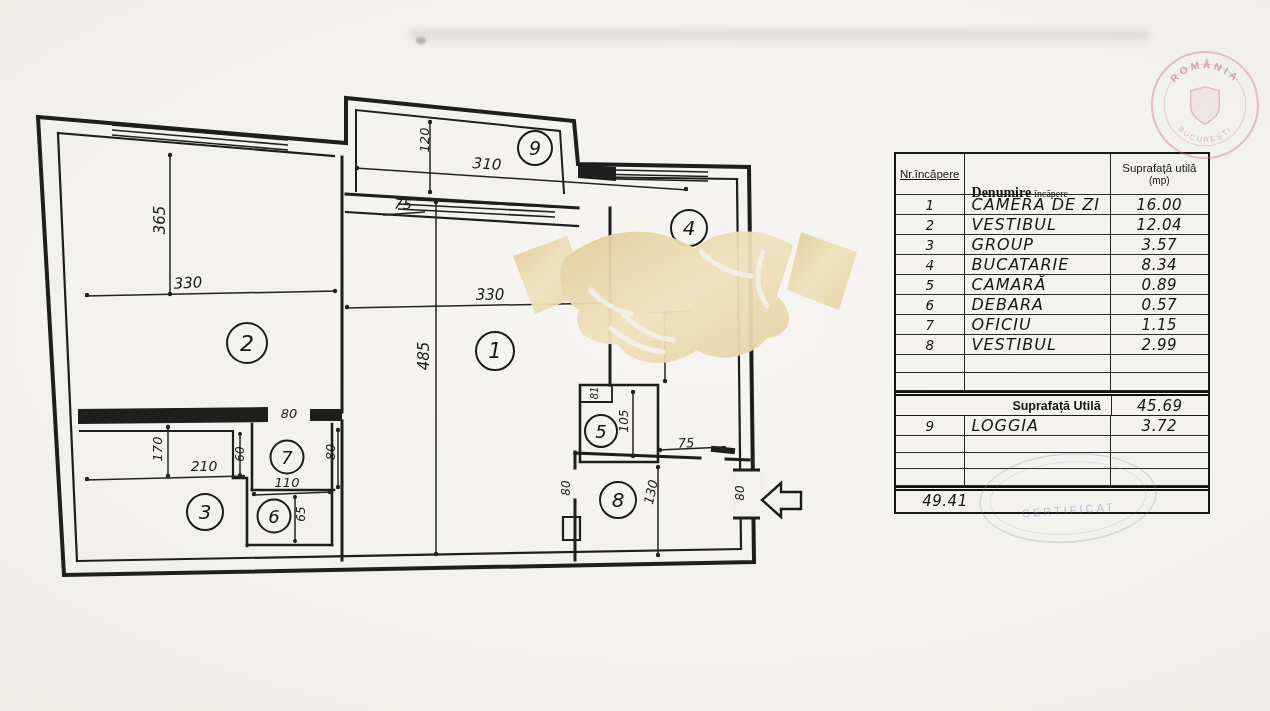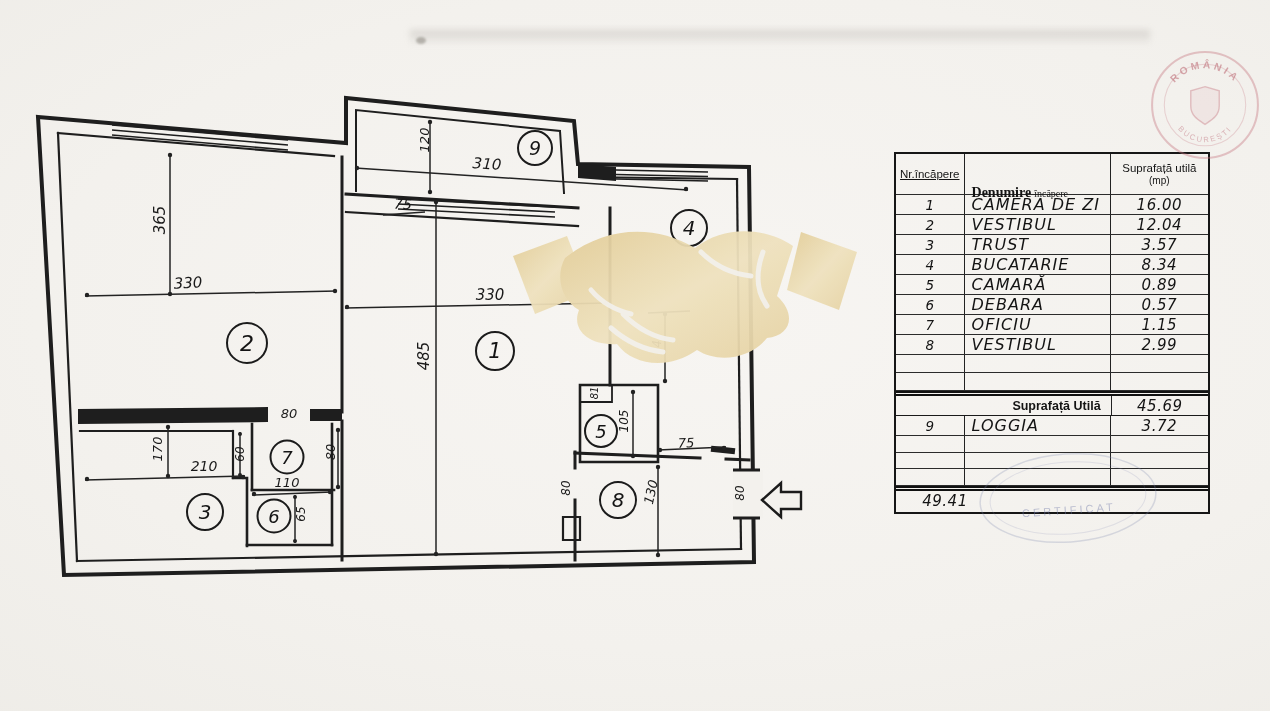--- a/index.html
+++ b/index.html
@@ -248,21 +248,21 @@
       <div class="c2 hw nmv">CAMERA DE ZI</div>
       <div class="c3 hw arv">16.00</div>
     </div>
     <div class="trow r">
       <div class="c1 hw nrv">2</div>
       <div class="c2 hw nmv">VESTIBUL</div>
       <div class="c3 hw arv">12.04</div>
     </div>
     <div class="trow r">
       <div class="c1 hw nrv">3</div>
-      <div class="c2 hw nmv">TRUST</div>
+      <div class="c2 hw nmv">GROUP</div>
       <div class="c3 hw arv">3.57</div>
     </div>
     <div class="trow r">
       <div class="c1 hw nrv">4</div>
       <div class="c2 hw nmv">BUCATARIE</div>
       <div class="c3 hw arv">8.34</div>
     </div>
     <div class="trow r">
       <div class="c1 hw nrv">5</div>
       <div class="c2 hw nmv">CAMARĂ</div>

